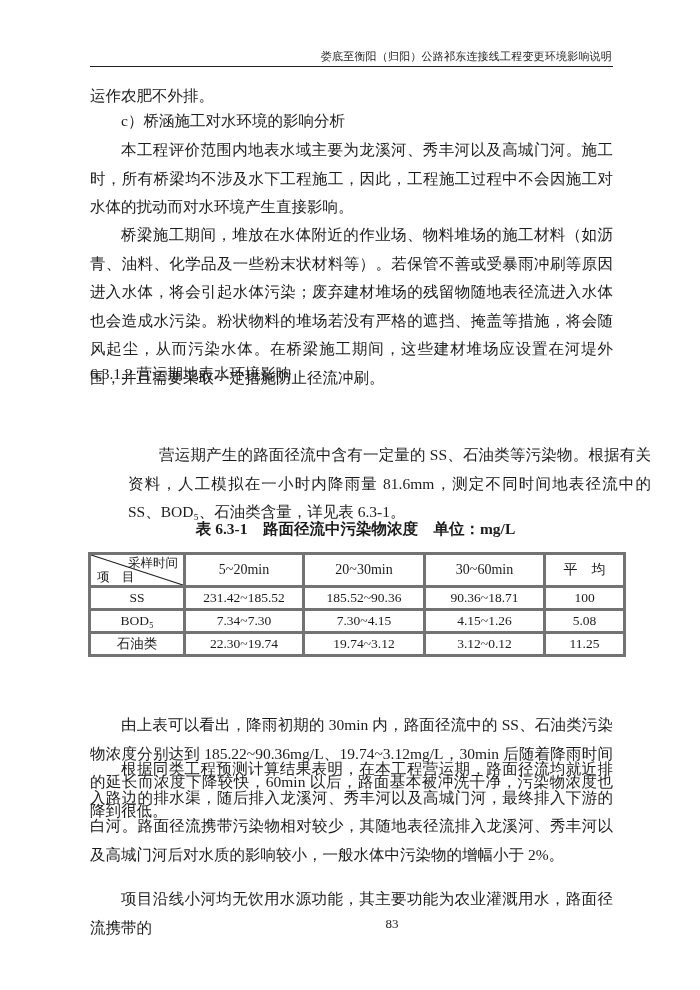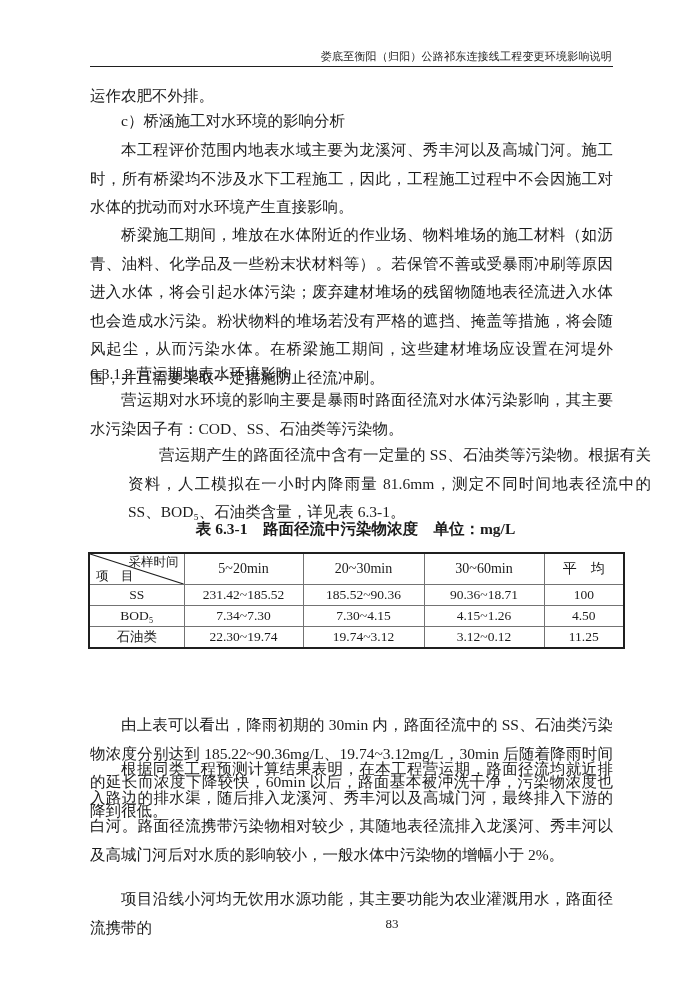--- a/index.html
+++ b/index.html
@@ -41,21 +41,21 @@
     position:absolute;top:515px;left:88px;width:535px;
     text-align:center;font-weight:bold;font-size:15.5px;line-height:28.5px;
   }
 
   table.data-table{
     position:absolute;top:552px;left:88px;
     border-collapse:collapse;table-layout:fixed;
     border:2px solid #1f1f1f;
   }
   .data-table th,.data-table td{
-    border:1px solid #737373;
+    border:3px solid #737373;
     text-align:center;vertical-align:middle;
     padding:0;font-weight:normal;
     font-family:"Liberation Serif","DejaVu Serif",serif;
   }
   .data-table th{height:30px;font-size:14px;}
   .data-table td{height:20px;font-size:13.5px;line-height:20px;}
   .col-item{width:95px;}
   .col-t1{width:119px;}
   .col-t2{width:121px;}
   .col-t3{width:120px;}
@@ -82,21 +82,20 @@
   <div class="para" id="p-carry">运作农肥不外排。</div>
 
   <div class="para indent" id="h-c">c）桥涵施工对水环境的影响分析</div>
 
   <div class="para indent" id="p-bridge1">本工程评价范围内地表水域主要为龙溪河、秀丰河以及高城门河。施工时，所有桥梁均不涉及水下工程施工，因此，工程施工过程中不会因施工对水体的扰动而对水环境产生直接影响。</div>
 
   <div class="para indent" id="p-bridge2">桥梁施工期间，堆放在水体附近的作业场、物料堆场的施工材料（如沥青、油料、化学品及一些粉末状材料等）。若保管不善或受暴雨冲刷等原因进入水体，将会引起水体污染；废弃建材堆场的残留物随地表径流进入水体也会造成水污染。粉状物料的堆场若没有严格的遮挡、掩盖等措施，将会随风起尘，从而污染水体。在桥梁施工期间，这些建材堆场应设置在河堤外围，并且需要采取一定措施防止径流冲刷。</div>
 
   <div class="para" id="h-6312">6.3.1.2 营运期地表水环境影响</div>
 
-  <div class="para indent" id="p-oper1">营运期对水环境的影响主要是暴雨时路面径流对水体污染影响，其主要水污染因子有：COD、SS、石油类等污染物。</div>
 
   <div class="para indent" id="p-oper2">营运期产生的路面径流中含有一定量的 SS、石油类等污染物。根据有关资料，人工模拟在一小时内降雨量 81.6mm，测定不同时间地表径流中的 SS、BOD₅、石油类含量，详见表 6.3-1。</div>
 
   <div class="table-title">表 6.3-1　路面径流中污染物浓度　单位：mg/L</div>
 
   <table class="data-table">
     <colgroup>
       <col class="col-item">
         <col class="col-t1">
         <col class="col-t2">
@@ -122,21 +121,21 @@
       <td>231.42~185.52</td>
       <td>185.52~90.36</td>
       <td>90.36~18.71</td>
       <td>100</td>
     </tr>
     <tr>
       <td>BOD₅</td>
       <td>7.34~7.30</td>
       <td>7.30~4.15</td>
       <td>4.15~1.26</td>
-      <td>4.50</td>
+      <td>5.08</td>
     </tr>
     <tr>
       <td>石油类</td>
       <td>22.30~19.74</td>
       <td>19.74~3.12</td>
       <td>3.12~0.12</td>
       <td>11.25</td>
     </tr>
   </tbody>
     </table>

